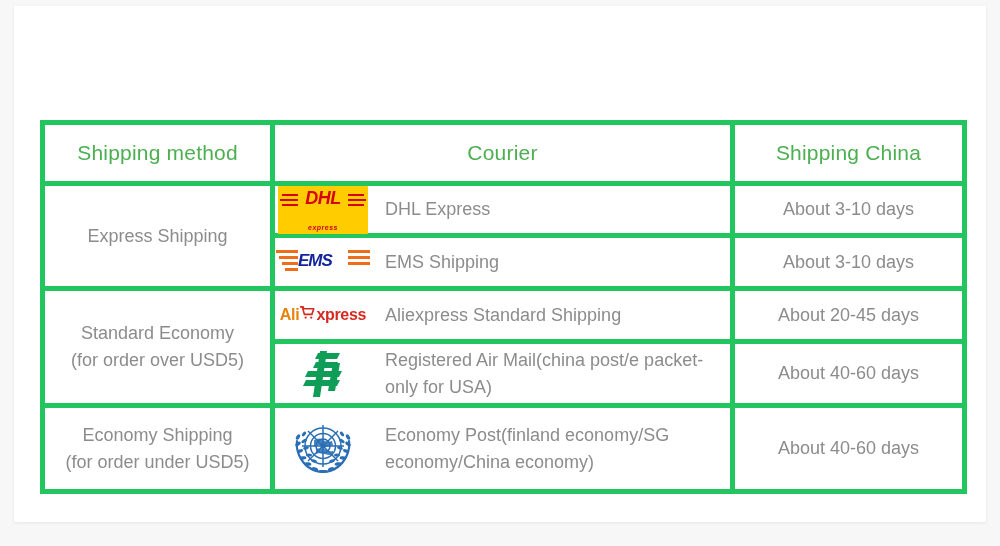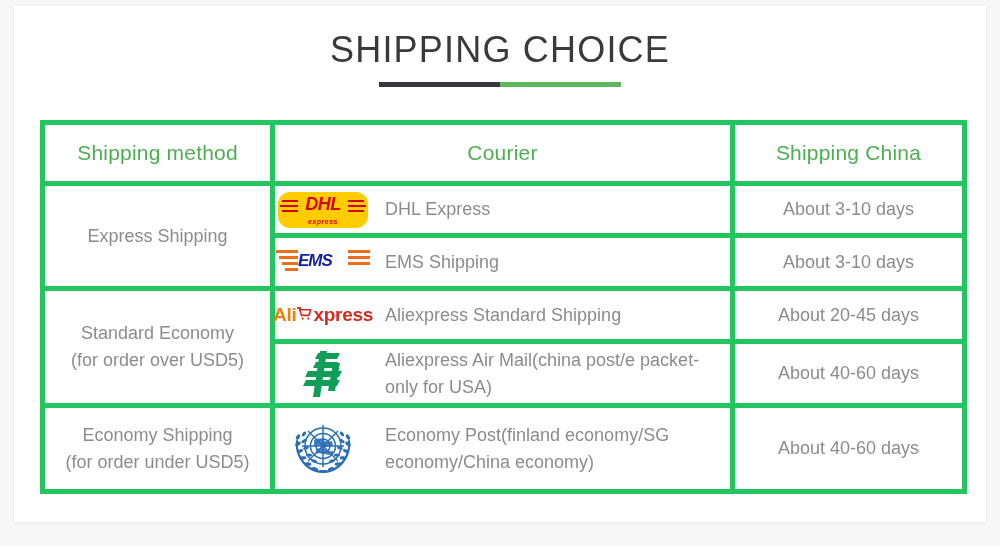--- a/index.html
+++ b/index.html
@@ -107,25 +107,25 @@
     font-size: 18px;
     line-height: 27px;
   }
   .row-h-52 { height: 52px; }
   .row-h-53 { height: 53px; }
   .row-h-64 { height: 64px; }
   .row-h-86 { height: 86px; padding-left: 48px; }
 
   
   .dhl {
-    width: 90px; height: 36px;
+    width: 90px; height: 48px;
     background: #fc0;
     position: relative;
     display: block;
-    border-radius: 12px;
+    border-radius: 1px;
   }
   .dhl .dhl-txt {
     position: absolute;
     left: 0; right: 0; top: 3px;
     text-align: center;
     color: #d40511;
     font-size: 18px;
     font-weight: bold;
     font-style: italic;
     letter-spacing: -0.5px;
@@ -178,48 +178,41 @@
   .ems .lb3 { left: 6px; top: 17px; width: 16px; }
   .ems .lb4 { left: 9px; top: 23px; width: 13px; }
   .ems .rb1 { right: 0px; top: 5px;  width: 22px; }
   .ems .rb2 { right: 0px; top: 11px; width: 22px; }
   .ems .rb3 { right: 0px; top: 17px; width: 22px; }
 
   
   .alix {
     display: flex;
     align-items: flex-start;
-    font-size: 19px;
+    font-size: 16px;
     font-weight: bold;
     letter-spacing: -0.3px;
     font-family: "Liberation Sans", sans-serif;
     line-height: 22px;
   }
   .alix .ali { color: #e8820c; }
   .alix .xpress { color: #d42a20; }
   .alix .cart { margin: 0 1px; display: inline-block; }
 
   
   .chinapost { display: block; }
 
   
   .unlogo { display: block; }
 </style>
 </head>
 <body>
 
 <div class="page-card">
 
-  <div class="title-block">
-    <div class="page-title">SHIPPING CHOICE</div>
-    <div class="title-rule">
-      <div class="rule-dark"></div>
-      <div class="rule-green"></div>
-    </div>
-  </div>
 
   <table class="ship-table">
     <colgroup>
       <col class="col-method">
       <col class="col-courier">
       <col class="col-time">
     </colgroup>
     <thead>
       <tr>
         <th class="hdr">Shipping method</th>
@@ -308,21 +301,21 @@
                 <g fill="#0f9d58">
                   <path d="M22 4 L44 4 L41 10 L19 10 Z"></path>
                   <path d="M20 13 L42 13 L39 19 L17 19 Z"></path>
                   <path d="M12 22 L46 22 L43 28 L9 28 Z"></path>
                   <path d="M10 31 L44 31 L41 37 L7 37 Z"></path>
                   <path d="M24 2 L31 2 L24 48 L17 48 Z"></path>
                   <path d="M37 14 L44 14 L39 42 L32 42 Z"></path>
                 </g>
               </svg>
             </span>
-            <span class="courier-label">Aliexpress Air Mail(china post/e packet-only for USA)</span>
+            <span class="courier-label">Registered Air Mail(china post/e packet-only for USA)</span>
           </div>
         </td>
         <td class="time-cell">About 40-60 days</td>
       </tr>
 
       <tr class="row-h-86">
         <td class="method-cell">
           <div>Economy Shipping</div>
           <div>(for order under USD5)</div>
         </td>

